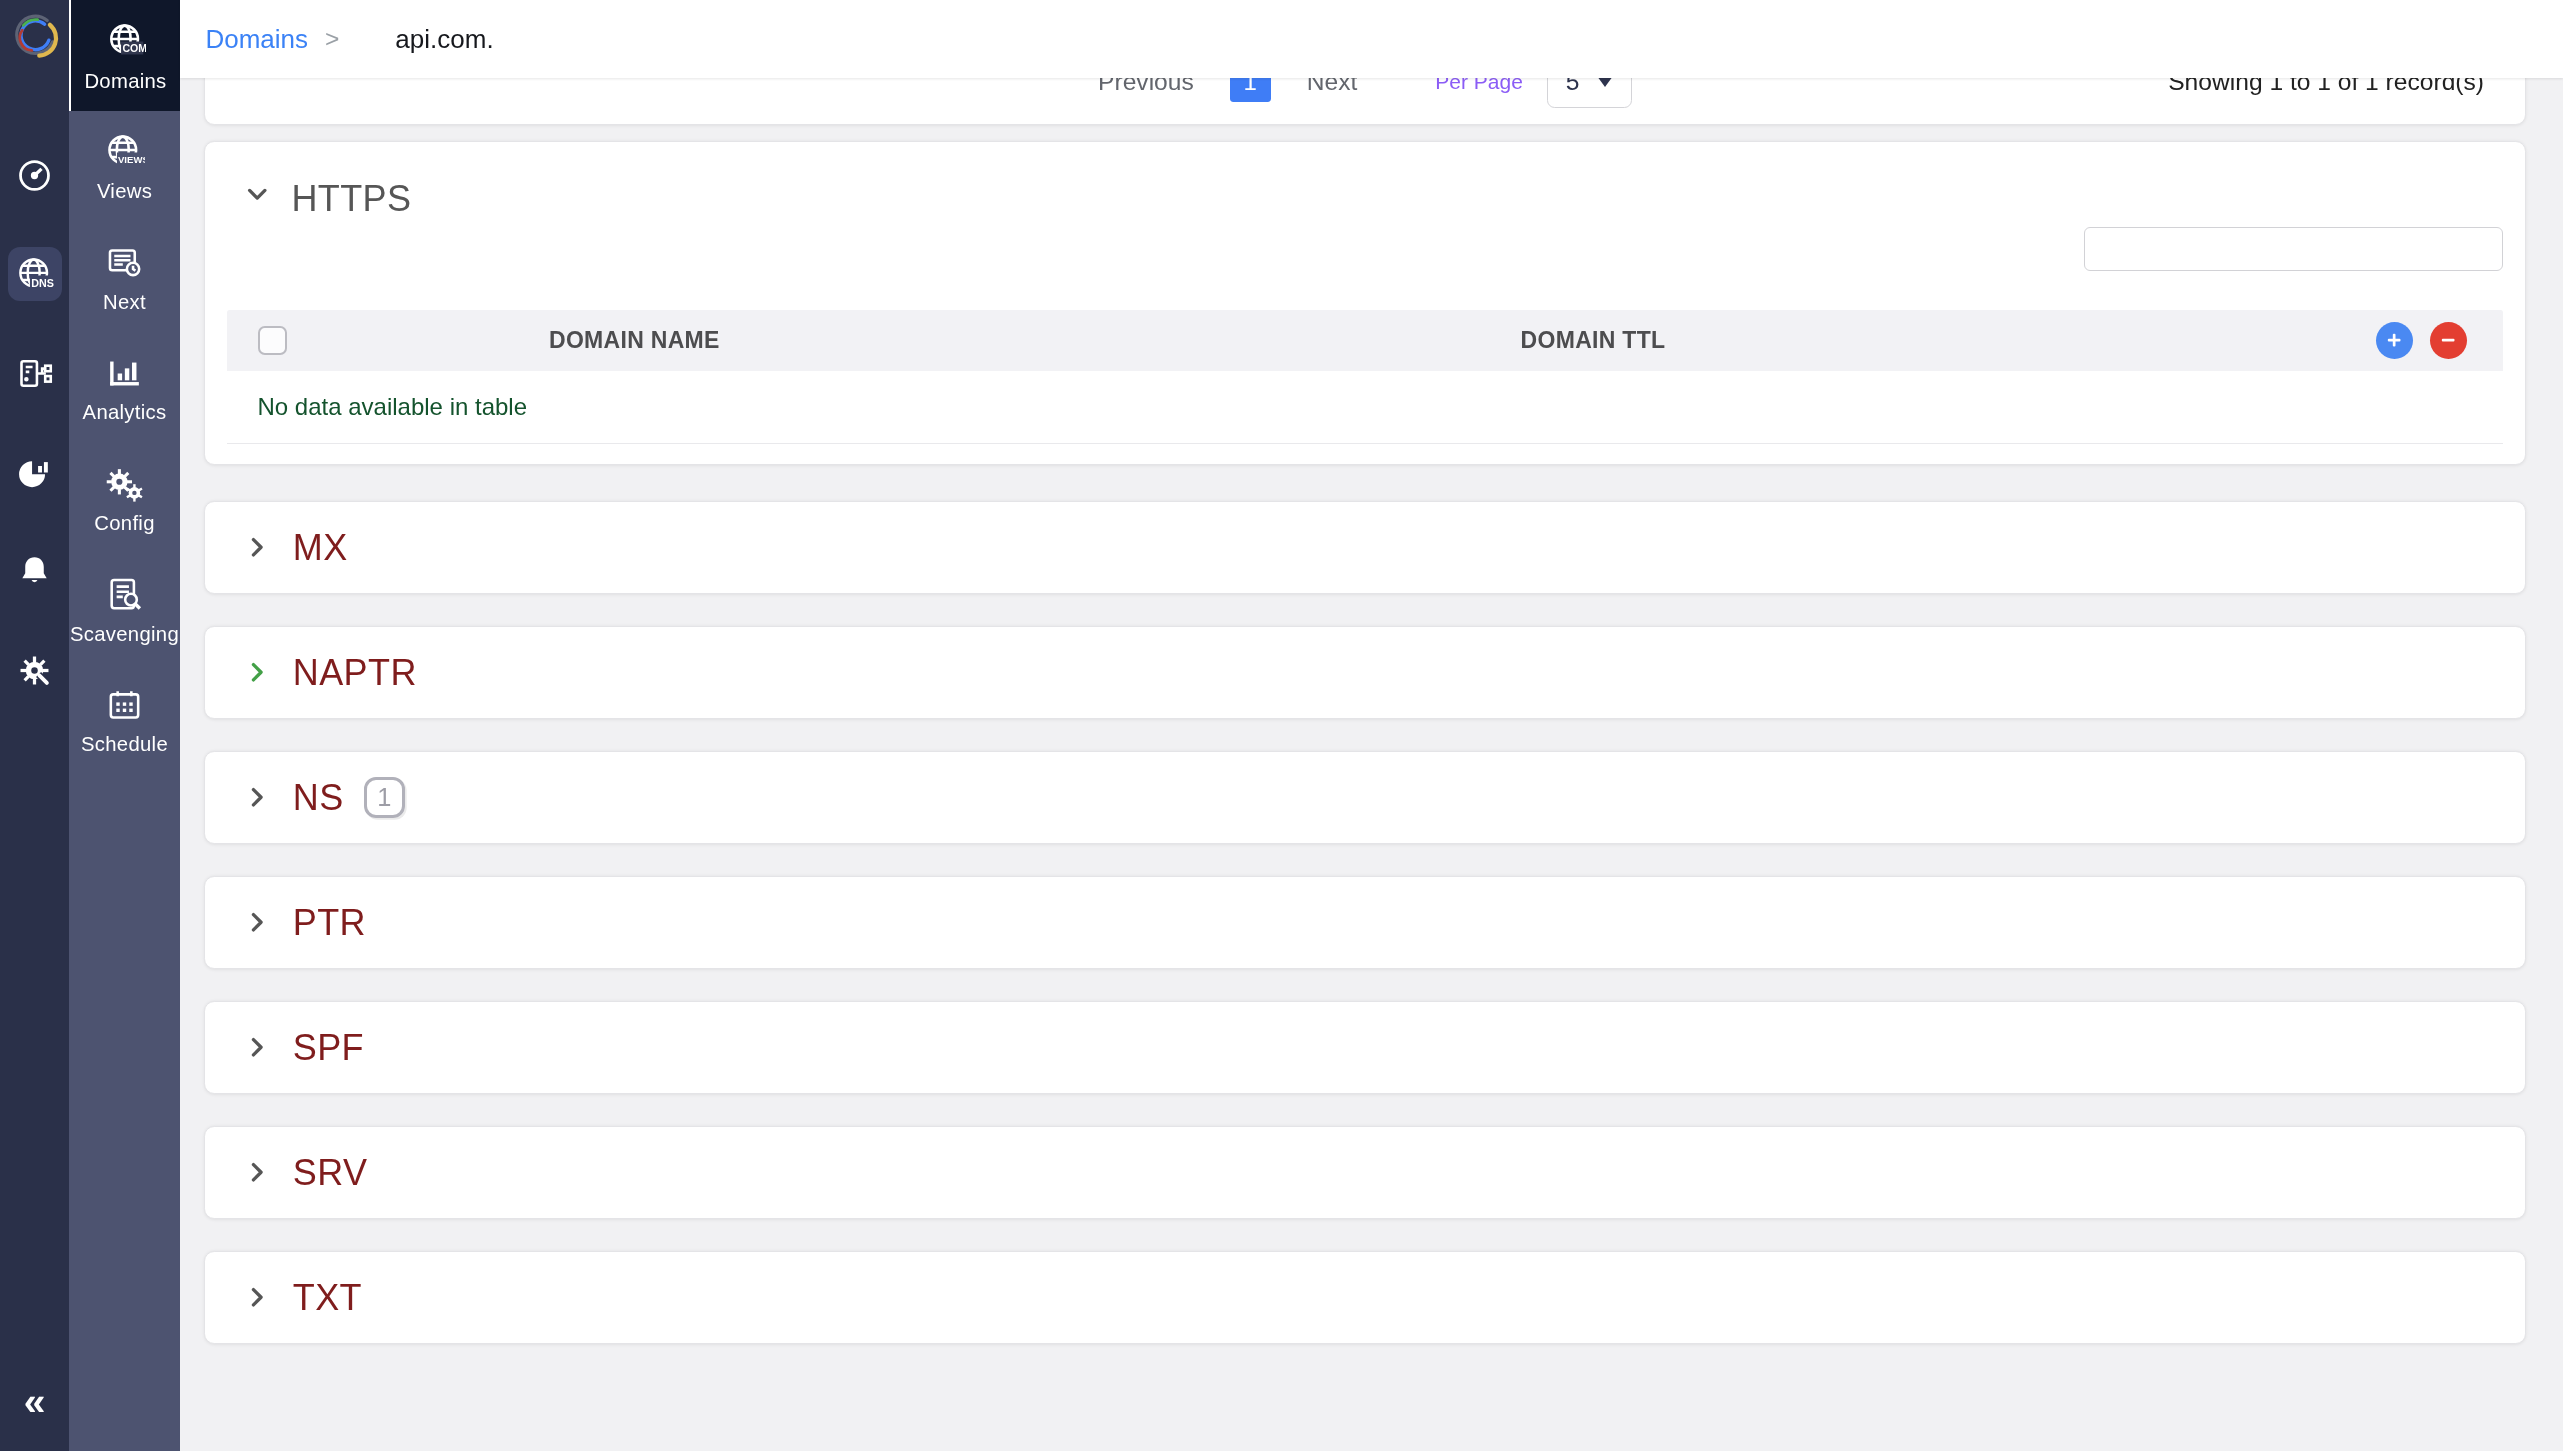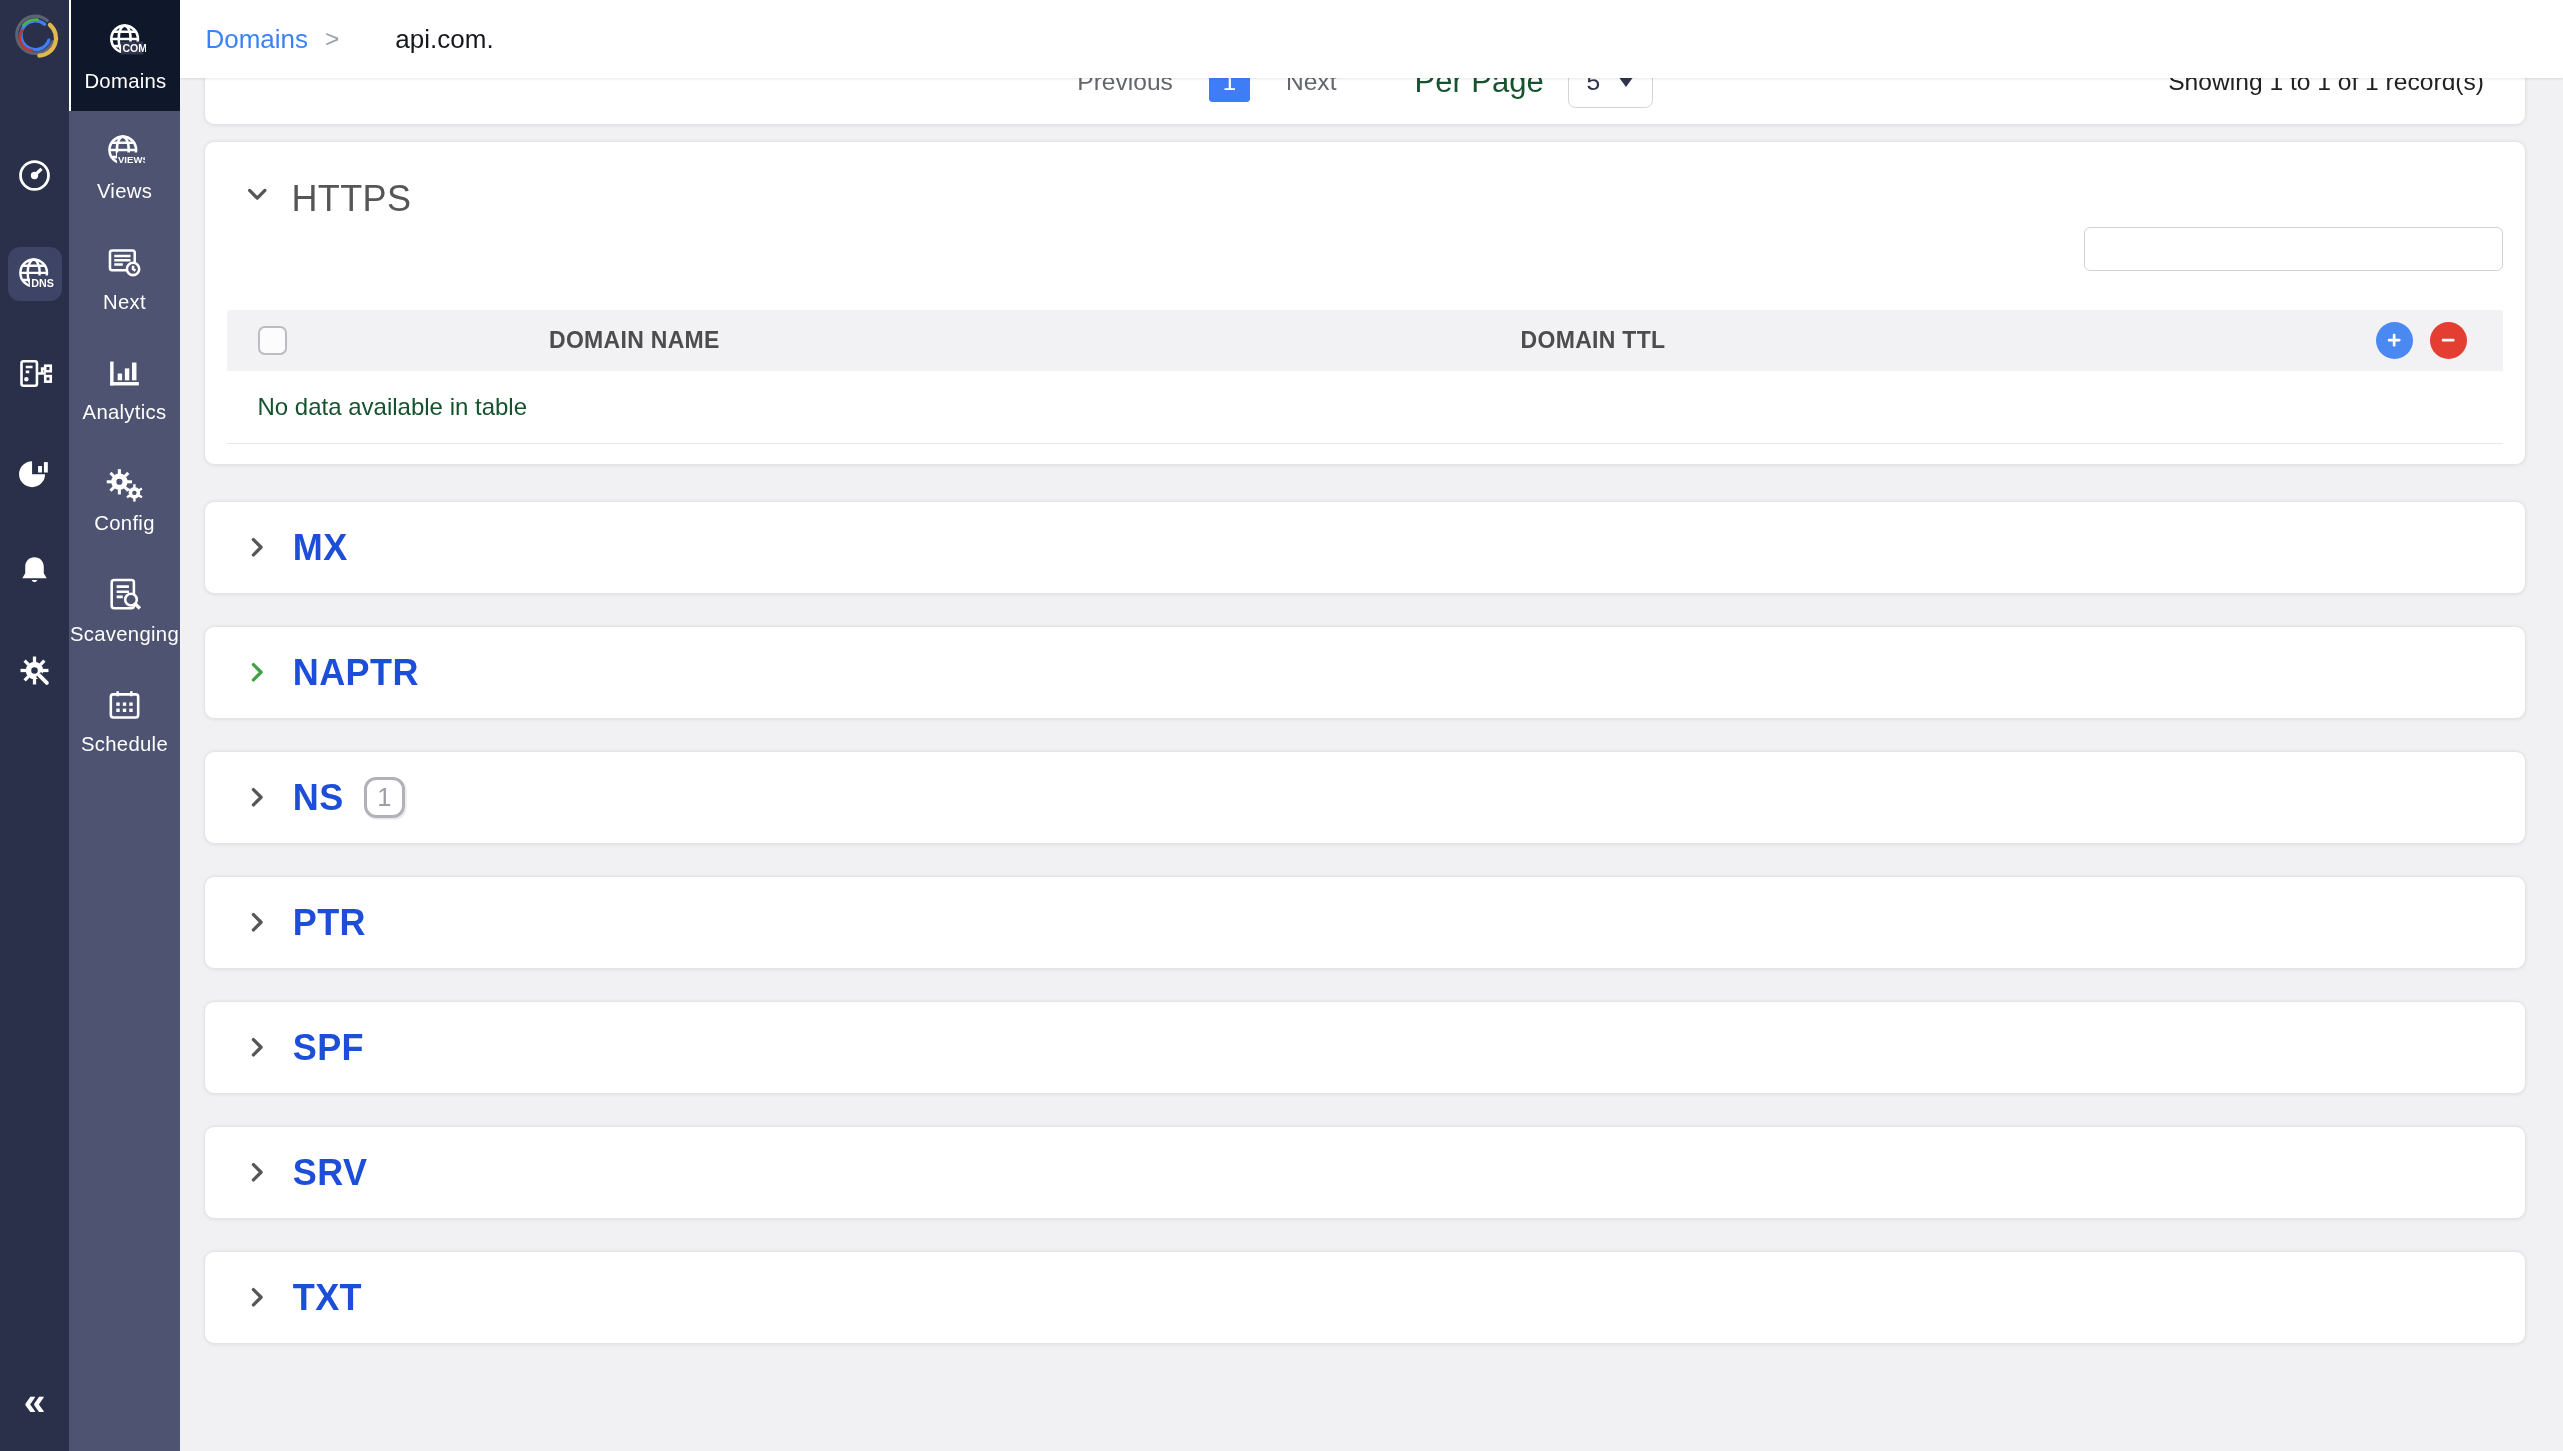--- a/index.html
+++ b/index.html
@@ -46,21 +46,21 @@
 
   .content { flex:1; padding:0 37px 0 24px; position:relative; overflow:hidden; }
 
   .card { background:#fff; border:0.8px solid #e4e4e7; border-radius:10.2px; box-shadow:0 0.8px 3.4px rgba(0,0,0,.07); }
 
   
   .pagination-card { position:relative; margin-top:-48px; height:95px; padding-top:24px; margin-bottom:16px; }
   .pg-row { display:flex; align-items:center; justify-content:center; position:relative; height:53px; }
   .pg-prev,.pg-next { color:#63666d; font-size:24.6px; cursor:pointer; }
   .pg-page { width:41px; height:41px; background:#3f7df6; color:#fff; border-radius:3.4px; font-size:24px; display:flex; align-items:center; justify-content:center; margin:0 36px; cursor:pointer; }
-  .pg-perpage-label { color:#14532d; font-size:31px; margin-left:78px; }
+  .pg-perpage-label { color:#8b5cf6; font-size:21px; margin-left:78px; }
   .pg-select { margin-left:24px; width:85px; height:53px; border:1.7px solid #d4d4d8; border-radius:7.6px; display:flex; align-items:center; justify-content:space-evenly; color:#2e344e; font-size:24.6px; cursor:pointer; background:#fff; }
   .pg-caret { width:0; height:0; border-left:8.5px solid transparent; border-right:8.5px solid transparent; border-top:11px solid #2e344e; }
   .pg-summary { position:absolute; right:41px; top:50%; transform:translateY(-50%); color:#222; font-size:24.6px; }
 
   
   .https-card { padding:36px 22px 20.3px; margin-bottom:36px; }
   .sec-head { display:flex; align-items:flex-start; padding-left:15.3px; }
   .sec-head svg { width:32px; height:32px; }
   .sec-title { font-size:36px; color:#565656; font-weight:500; margin-left:18.6px; letter-spacing:0.4px; }
   .search-row { display:flex; justify-content:flex-end; margin-top:6.8px; }
@@ -77,21 +77,21 @@
   .circle-btn.add { background:#4a89f2; }
   .circle-btn.del { background:#e33e31; }
   .circle-btn svg { width:20.3px; height:20.3px; }
   .rt-empty-row { height:73px; display:flex; align-items:center; border-bottom:1.7px solid #e9e9ec; }
   .rt-empty-text { font-size:24px; color:#14532d; padding-left:30.5px; }
 
   
   .section-card { height:93px; margin-bottom:32px; display:flex; align-items:center; padding-left:37px; cursor:pointer; }
   .chev { width:30.5px; height:30.5px; flex:0 0 30.5px; }
   .chev.green polyline { stroke:#43a047; }
-  .section-title { font-size:36px; color:#1d4ed8; font-weight:700; margin-left:20.3px; letter-spacing:0.4px; }
+  .section-title { font-size:36px; color:#7f1d1d; font-weight:400; margin-left:20.3px; letter-spacing:0.4px; }
   .count-badge { margin-left:20.3px; min-width:41px; height:41px; border:3.4px solid #b1b1ba; border-radius:12px; color:#9d9da6; font-size:25.4px; display:flex; align-items:center; justify-content:center; padding:0 5.1px; box-shadow:1.7px 1.7px 0 rgba(0,0,0,.08); }
 
   svg { display:block; }
 </style>
 </head>
 <body>
 
 <div class="app">
 
   <aside class="rail">

